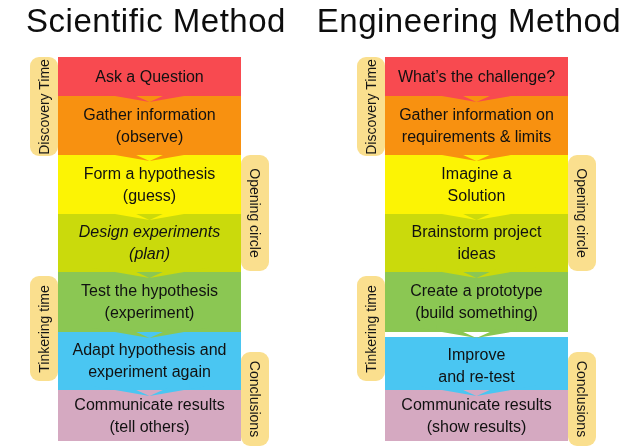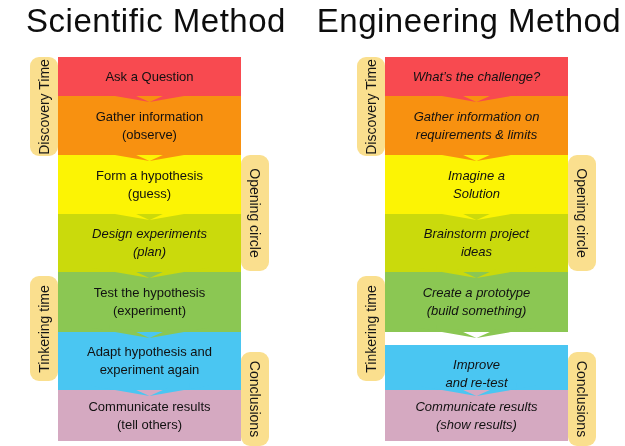--- a/index.html
+++ b/index.html
@@ -33,21 +33,21 @@
   .flow.left{left:58px;top:57px;width:183px;height:384px;}
   .flow.right{left:385px;top:57px;width:183px;height:384px;}
 
   .step{
     position:absolute;left:0;width:100%;
     box-sizing:border-box;
     display:flex;flex-direction:column;
     align-items:center;justify-content:center;
     text-align:center;
     color:#111111;
-    font-size:13px;
+    font-size:16px;
     line-height:1.35;
     padding:0 4px;
     z-index:2;
   }
   .step .ln{display:block;white-space:nowrap;}
 
   
   .arrow{
     position:absolute;
     left:50%;
@@ -146,41 +146,41 @@
       <span class="lbl">Tinkering time</span>
     </div>
 
     <div class="tab vright" style="left:255px;top:155px;width:28px;height:116px;">
       <span class="lbl">Opening   circle</span>
     </div>
     <div class="tab vright" style="left:255px;top:352px;width:28px;height:94px;">
       <span class="lbl">Conclusions</span>
     </div>
 
-    <div class="flow right" style="left:72px;font-style:italic;">
+    <div class="flow right" style="left:72px;">
       <div class="step" style="top:0px;height:39px;background:#f84a50;">
         <span class="ln">What’s the challenge?</span>
       </div>
       <div class="step" style="top:39px;height:59px;background:#f89110;">
         <span class="ln">Gather information on</span>
         <span class="ln">requirements &amp; limits</span>
       </div>
       <div class="step" style="top:98px;height:59px;background:#fcf404;">
         <span class="ln">Imagine a</span>
         <span class="ln">Solution</span>
       </div>
       <div class="step" style="top:157px;height:58px;background:#cada0c;">
         <span class="ln">Brainstorm project</span>
         <span class="ln">ideas</span>
       </div>
       <div class="step" style="top:215px;height:60px;background:#8bc753;">
         <span class="ln">Create a prototype</span>
         <span class="ln">(build something)</span>
       </div>
-      <div class="step" style="top:288px;height:58px;background:#4ac6f2;">
+      <div class="step" style="top:280px;height:58px;background:#4ac6f2;">
         <span class="ln">Improve</span>
         <span class="ln">and re-test</span>
       </div>
       <div class="step" style="top:333px;height:51px;background:#d5a9c1;">
         <span class="ln">Communicate results</span>
         <span class="ln">(show results)</span>
       </div>
 
       <div class="arrow" style="top:32px;background:#f84a50;"></div>
       <div class="arrow" style="top:91px;background:#f89110;"></div>

